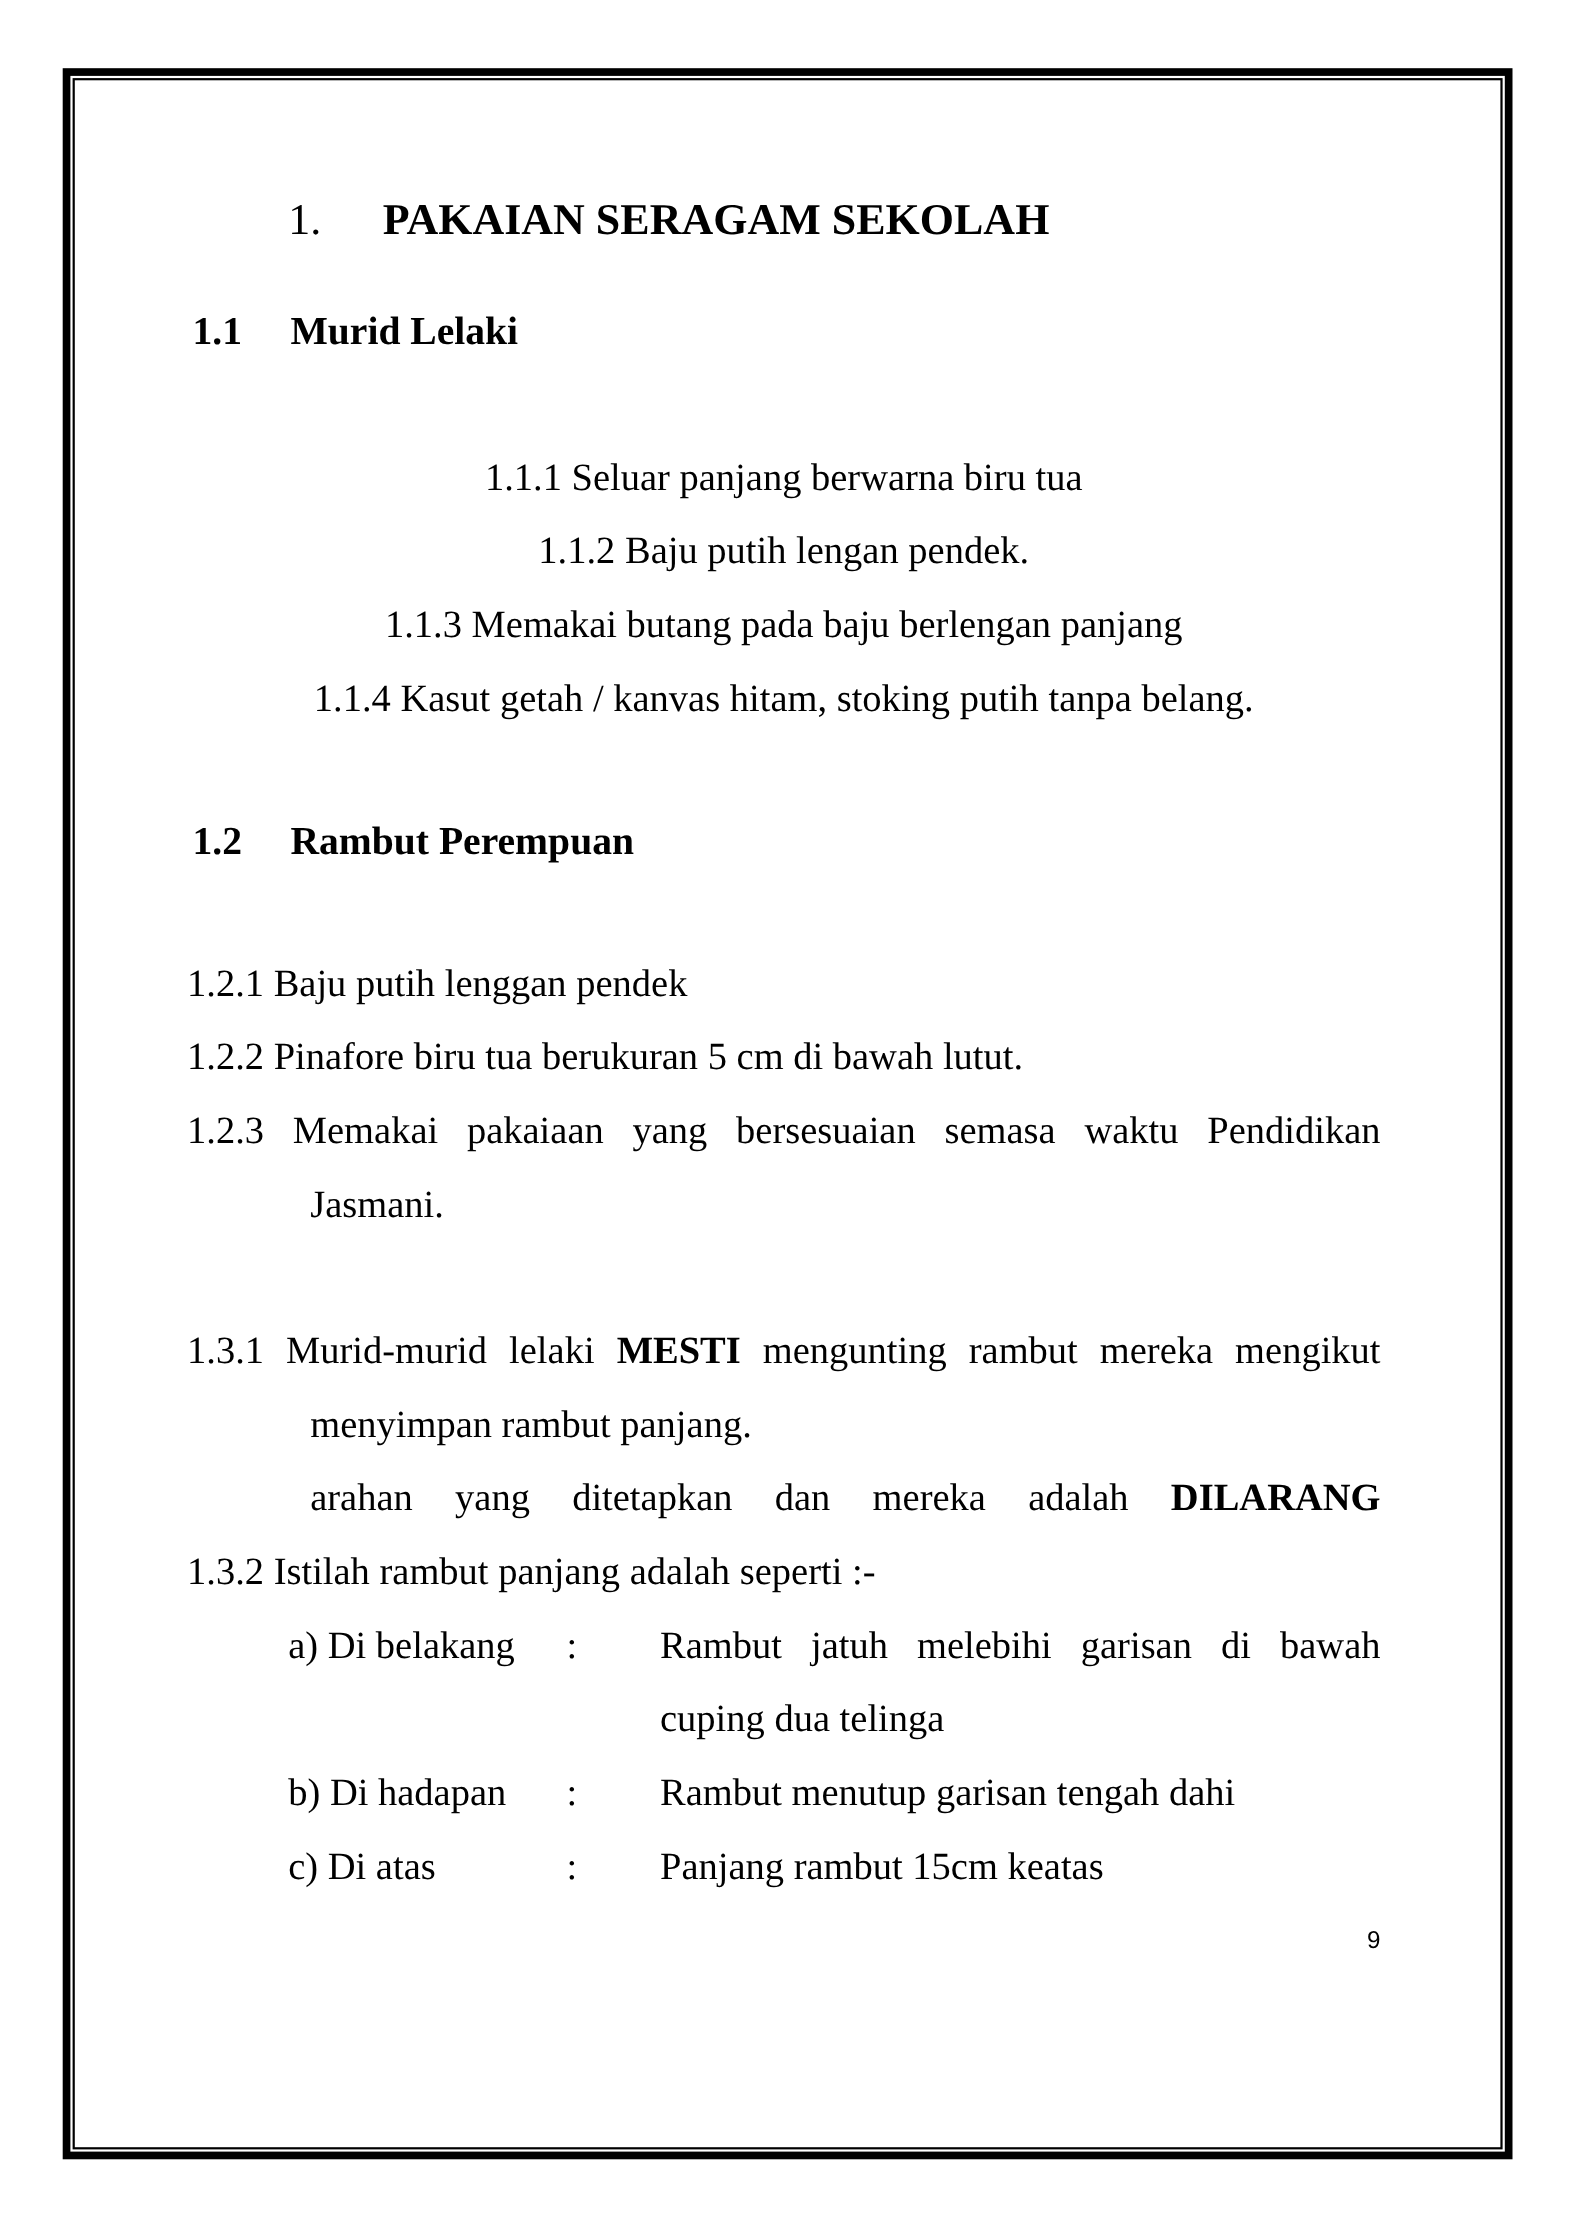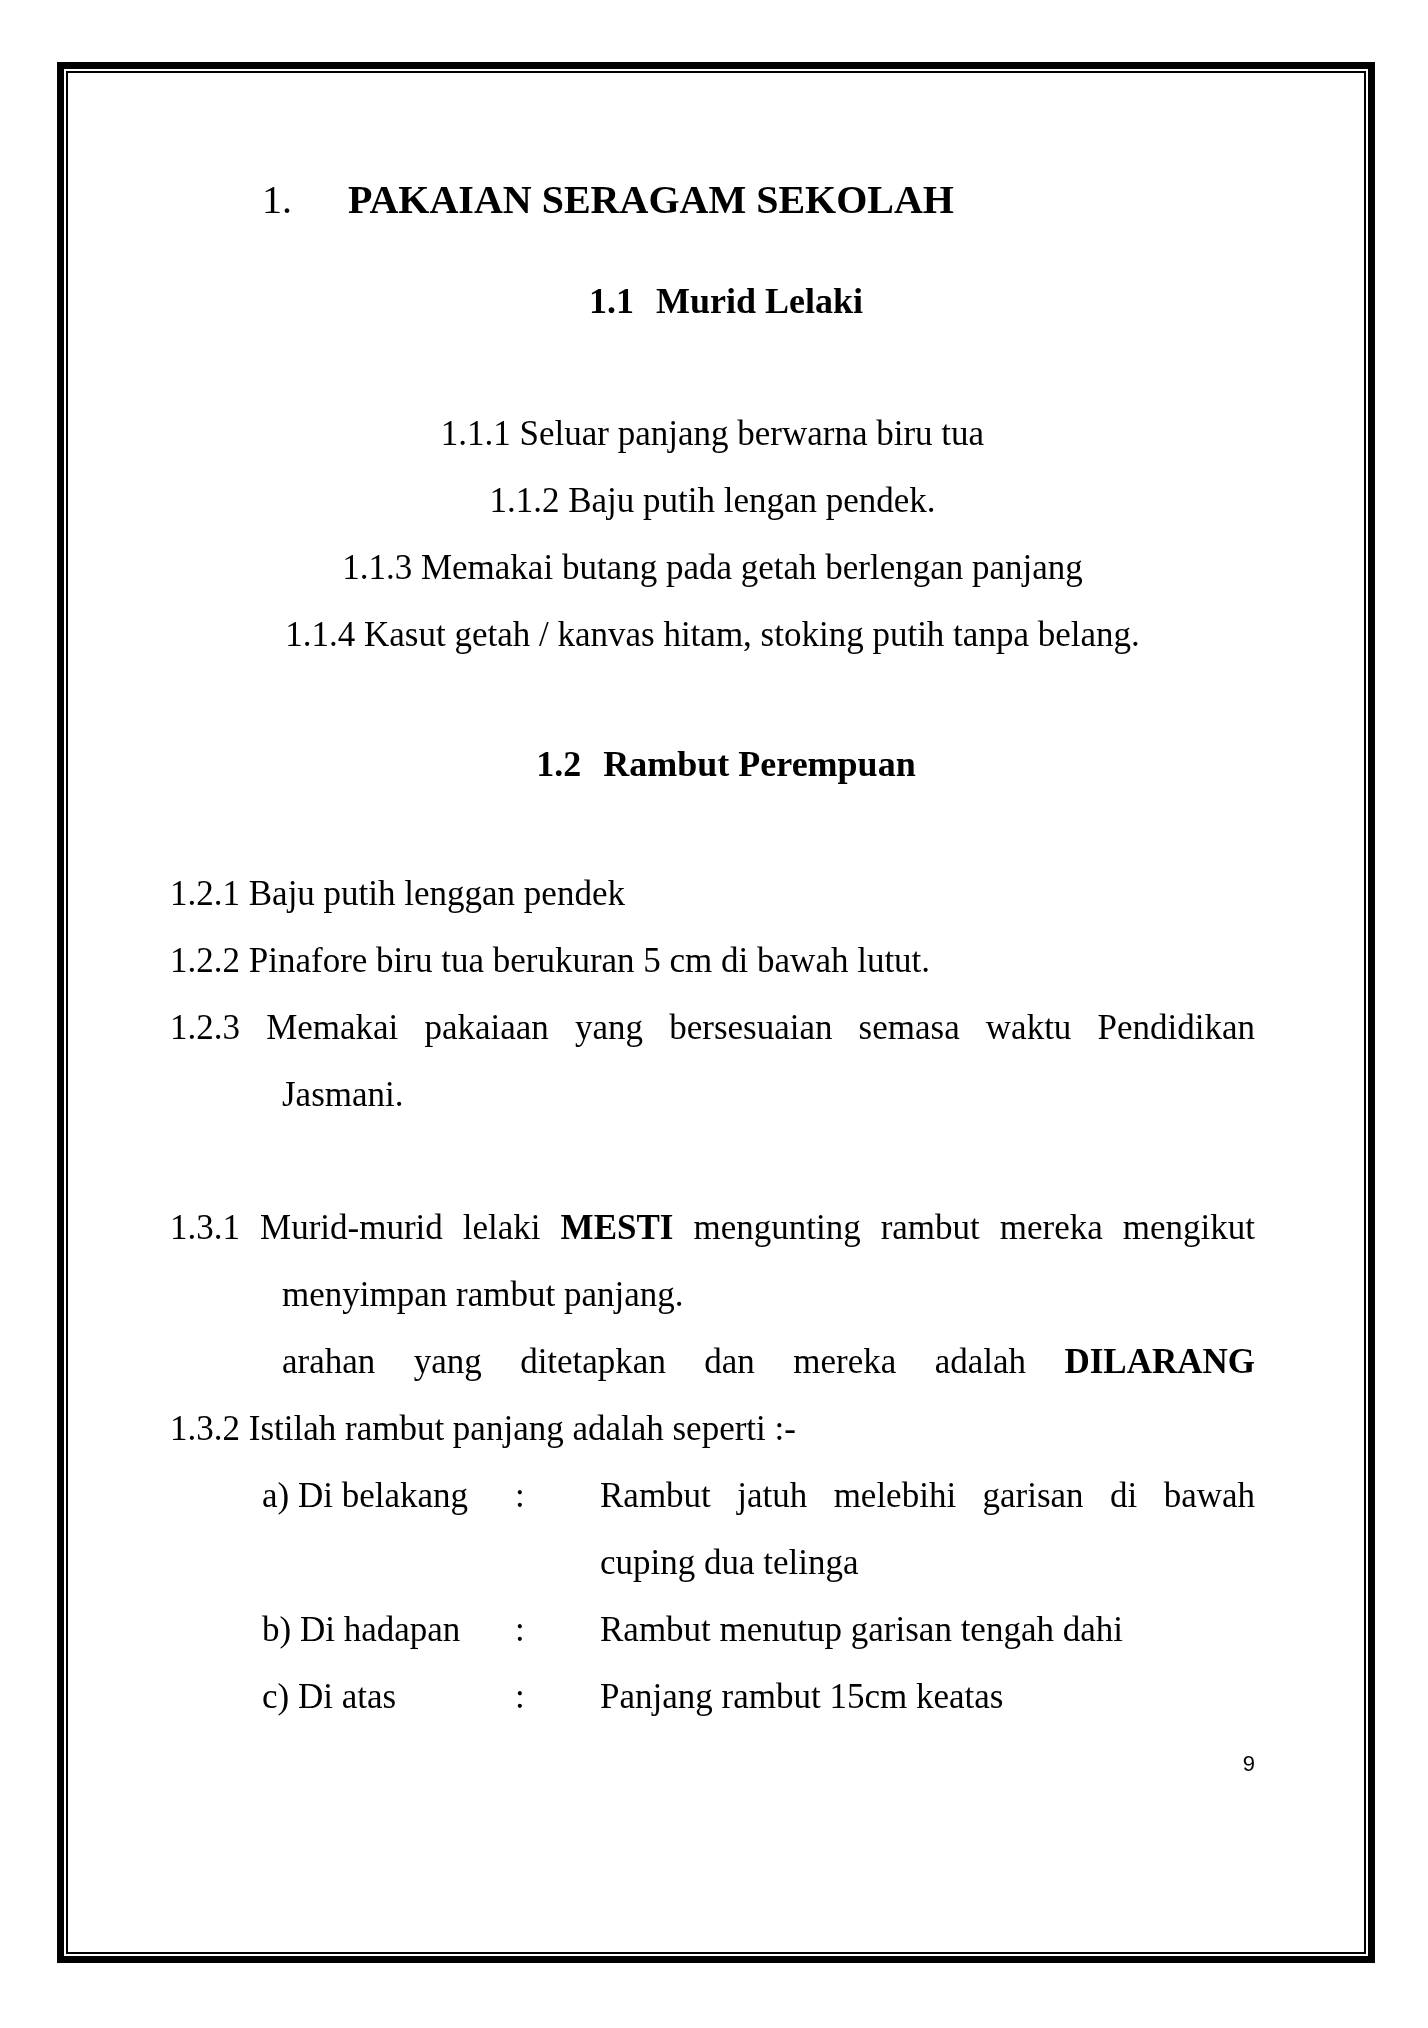--- a/index.html
+++ b/index.html
@@ -39,21 +39,20 @@
   .title-num{
     display:inline-block;
     width:86px;
     font-weight:normal;
   }
   .heading{
     font-size:36px;
     font-weight:bold;
     margin-left:5px;
     white-space:nowrap;
-    text-align:center;
   }
   .heading .h-num{
     display:inline-block;
     width:89px;
   }
   .mt-h1{margin-top:35px;}
   .mt-g1{margin-top:65px;text-align:center;}
   .mt-h2{margin-top:63px;}
   .mt-g2{margin-top:62px;}
   .mt-h3{margin-top:63px;}
@@ -98,21 +97,21 @@
 
   <div class="content">
 
     <div class="title-line"><span class="title-num">1.</span><span>PAKAIAN SERAGAM SEKOLAH</span></div>
 
     <div class="heading mt-h1"><span class="h-num">1.1</span><span>Murid Lelaki</span></div>
 
     <div class="mt-g1">
       <div class="hang"><span>1.1.1</span> <span>Seluar panjang berwarna biru tua</span></div>
       <div class="hang"><span>1.1.2</span> <span>Baju putih lengan pendek.</span></div>
-      <div class="hang"><span>1.1.3</span> <span>Memakai butang pada getah berlengan panjang</span></div>
+      <div class="hang"><span>1.1.3</span> <span>Memakai butang pada baju berlengan panjang</span></div>
       <div class="hang"><span>1.1.4</span> <span>Kasut getah / kanvas hitam, stoking putih tanpa belang.</span></div>
     </div>
 
     <div class="heading mt-h2"><span class="h-num">1.2</span><span>Rambut Perempuan</span></div>
 
     <div class="mt-g2">
       <div class="hang"><span>1.2.1</span> <span>Baju putih lenggan pendek</span></div>
       <div class="hang"><span>1.2.2</span> <span>Pinafore biru tua berukuran 5 cm di bawah lutut.</span></div>
       <div class="hang just"><span>1.2.3</span> <span>Memakai pakaiaan yang bersesuaian semasa waktu Pendidikan</span></div>
       <div class="cont"><span>Jasmani.</span></div>

